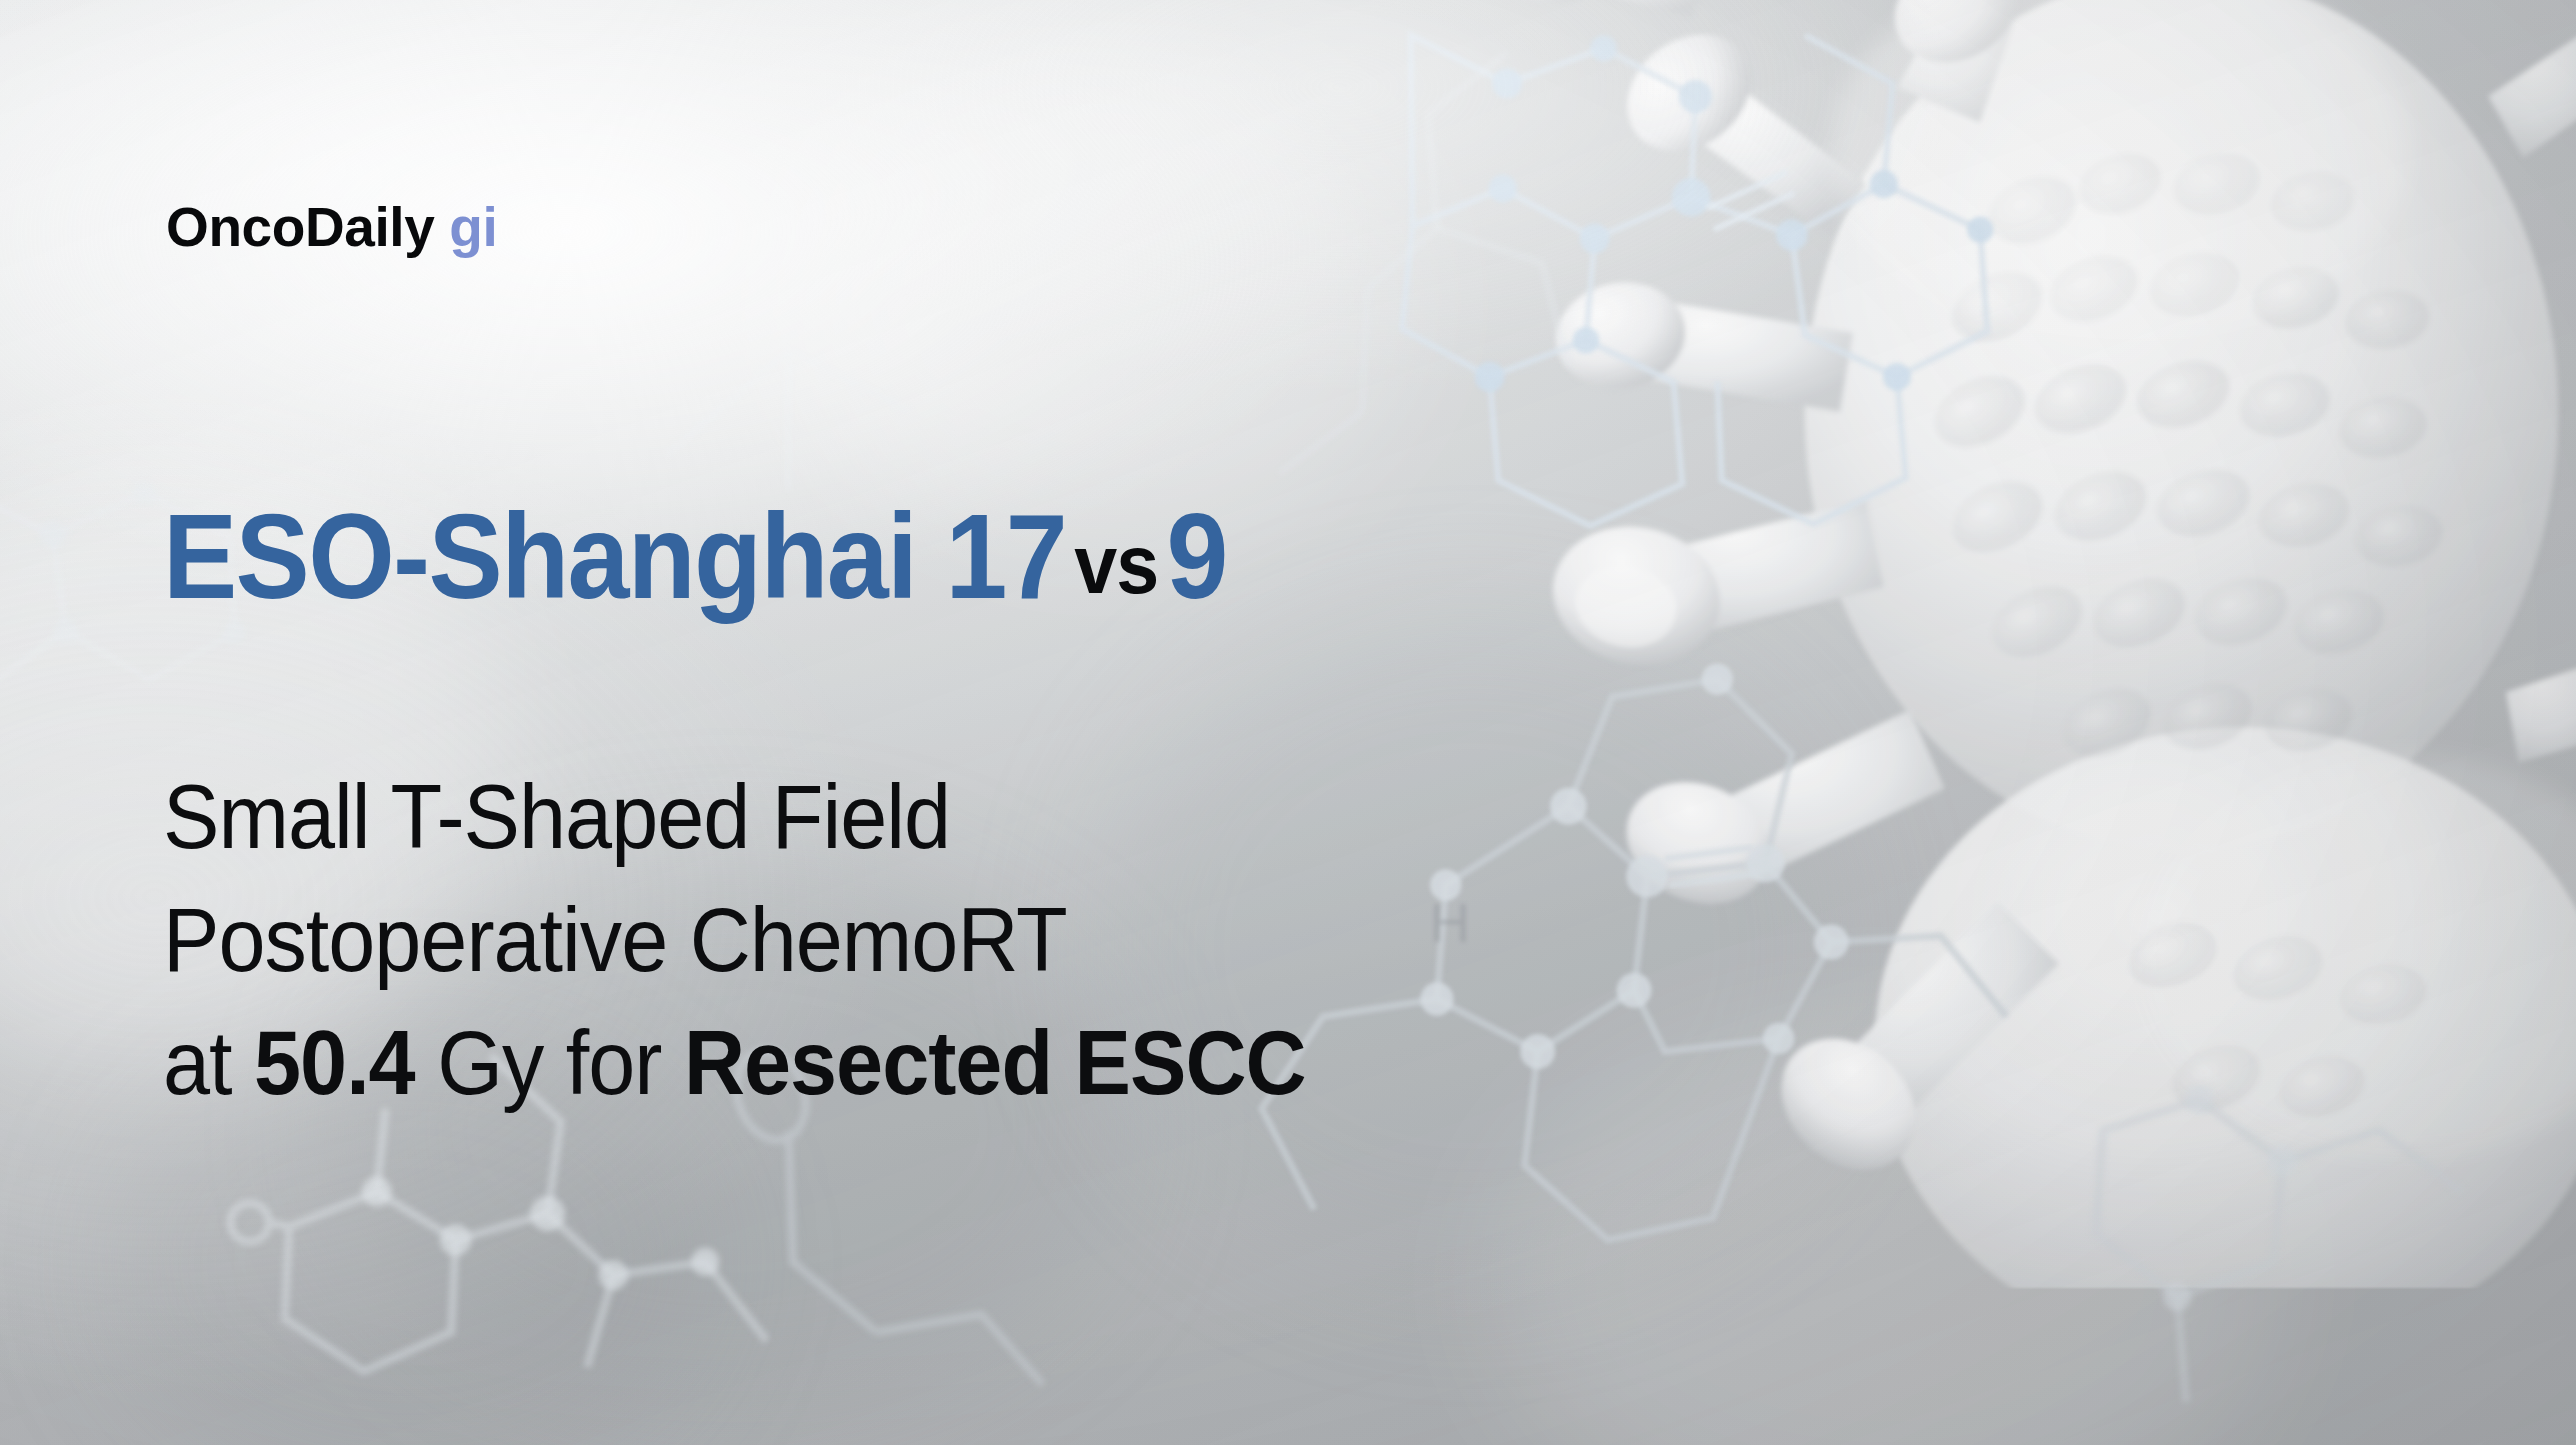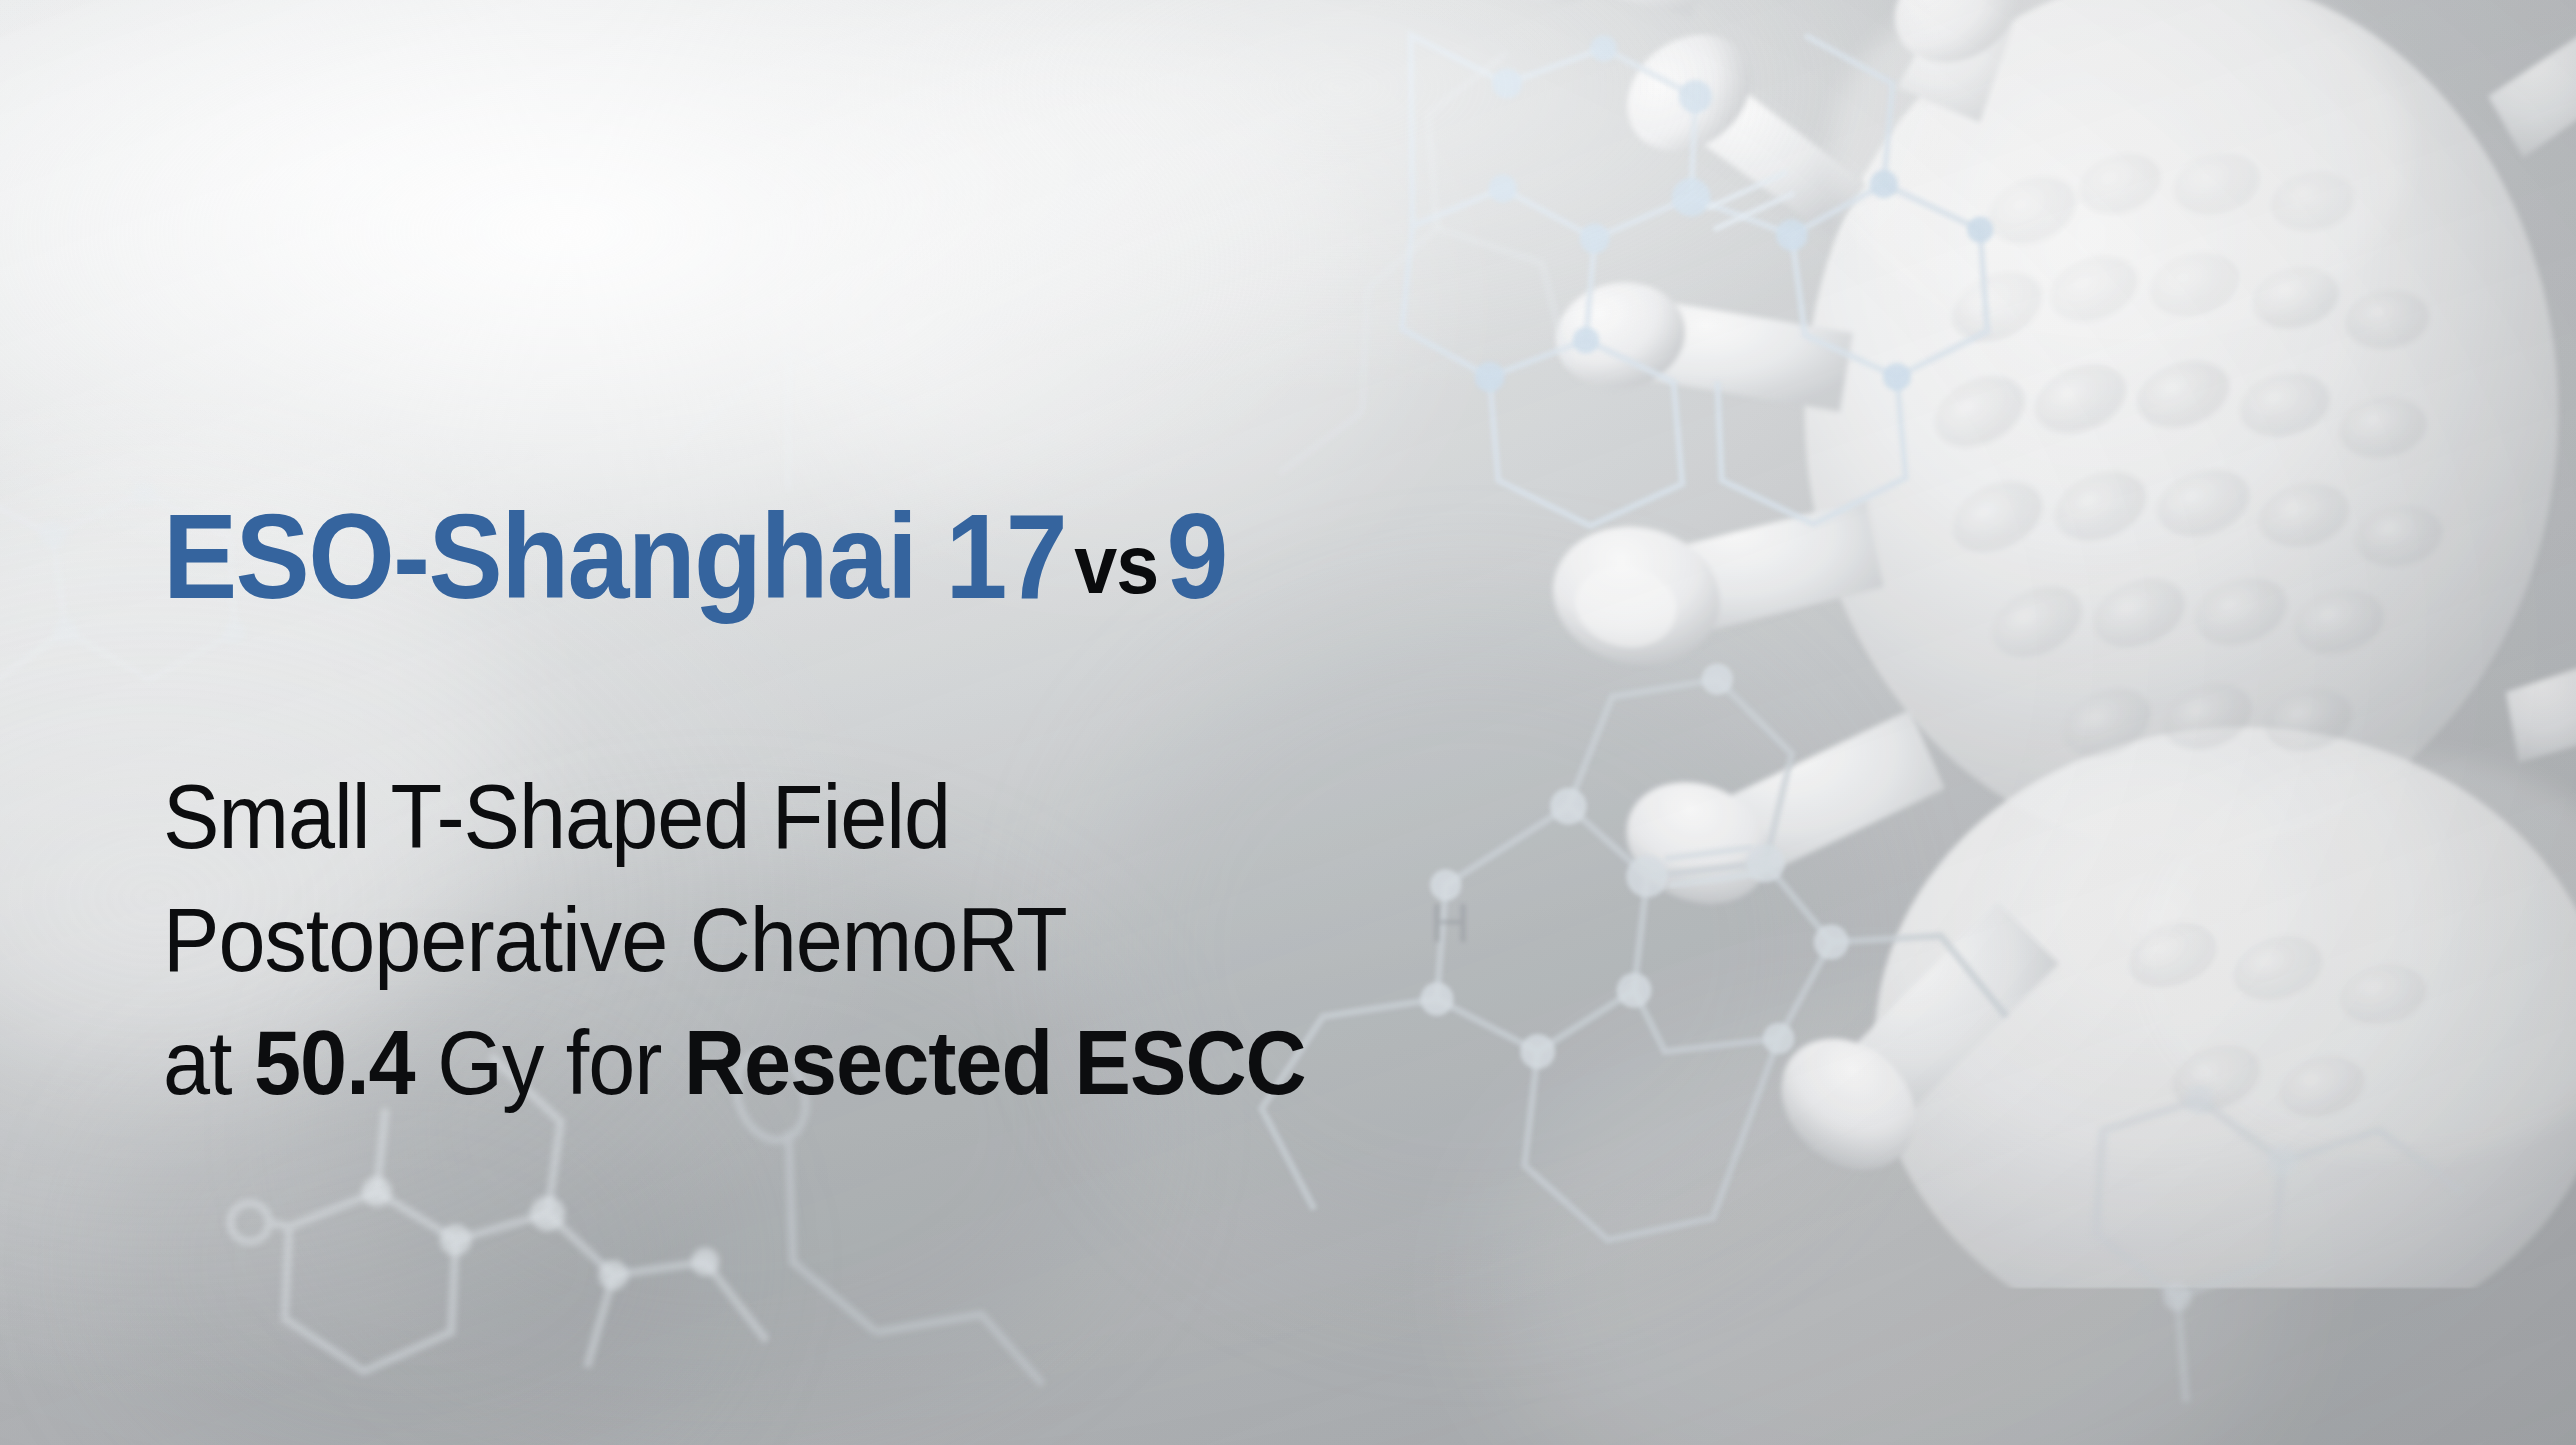--- a/index.html
+++ b/index.html
@@ -336,20 +336,23 @@
         <circle cx="2485" cy="1480" r="16"></circle>
       </g>
     </svg>
   </div>
 
   <div class="bg-sheen"></div>
   <div class="bg-vignette"></div>
 
   <div class="content">
 
+    <div class="logo">
+      <span>OncoDaily</span><span>&nbsp;</span><span class="gi">gi</span>
+    </div>
 
     <div class="headline">
       <span class="blue">ESO-Shanghai 17</span><span class="vs">vs</span><span class="blue">9</span>
     </div>
 
     <div class="subtitle">
       <span class="sub-line">Small T-Shaped Field</span>
       <span class="sub-line">Postoperative ChemoRT</span>
       <span class="sub-line"><span>at </span><span class="b">50.4</span><span> Gy for </span><span class="b">Resected ESCC</span></span>
     </div>

